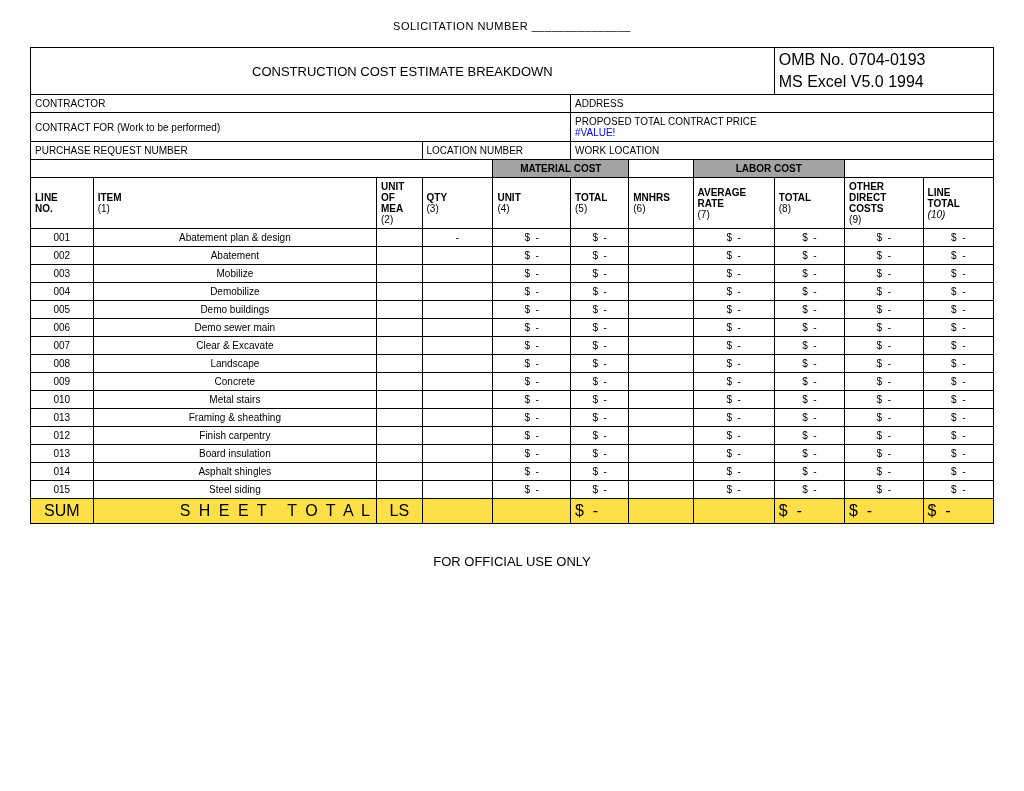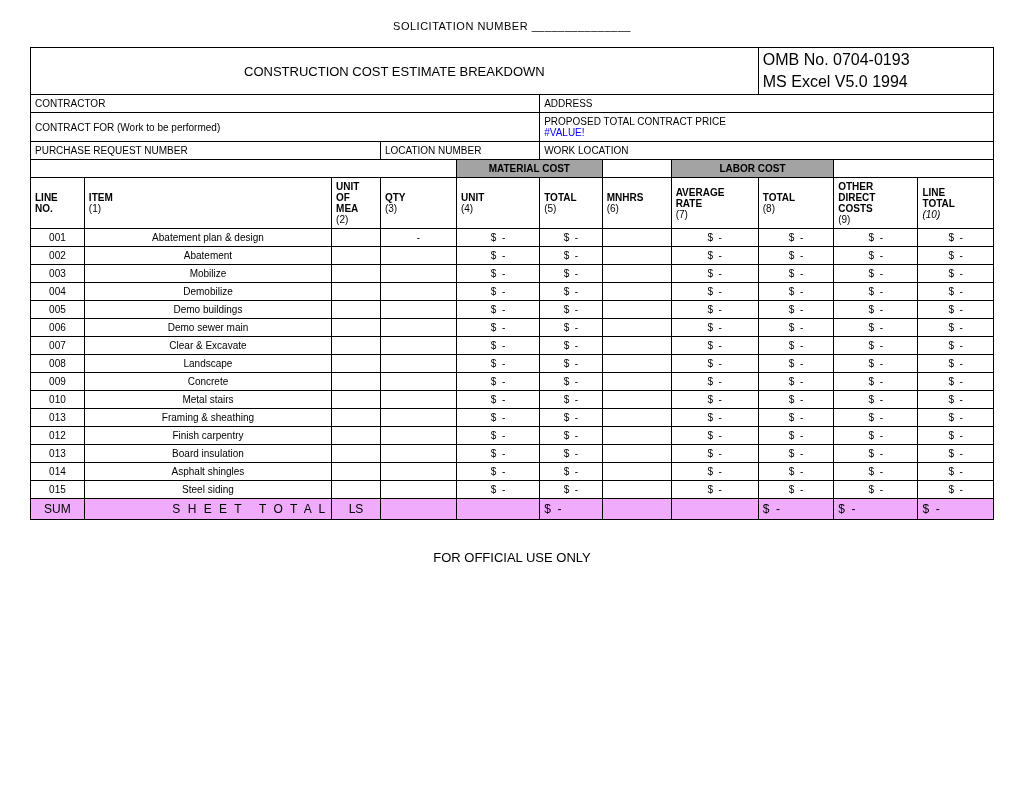--- a/index.html
+++ b/index.html
@@ -59,22 +59,22 @@
     .item-col {
       text-align: right;
       margin-top: 21px;
     }
     .dollar-cell {
       text-align: left;
       white-space: nowrap;
       font-size: 10px;
     }
     .sum-row td {
-      font-size: 12px;
-      background: #f0abfc;
+      font-size: 16px;
+      background: #fde047;
     }
     .footer-text {
       text-align: center;
       font-size: 13px;
       font-weight: normal;
       margin-top: 30px;
     }
     .span-group {
       text-align: center;
       font-weight: bold;

